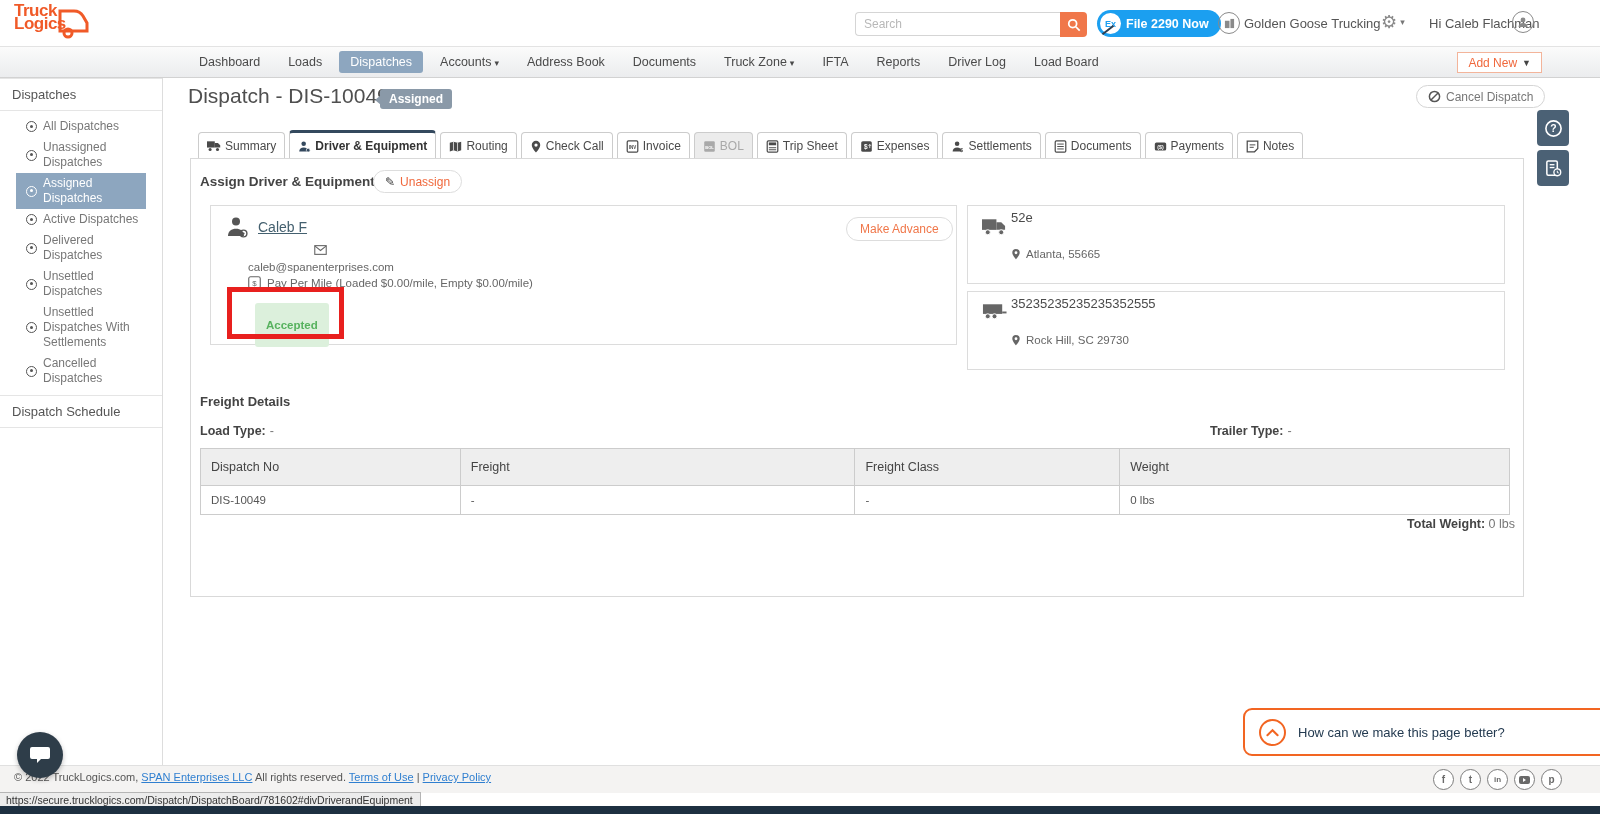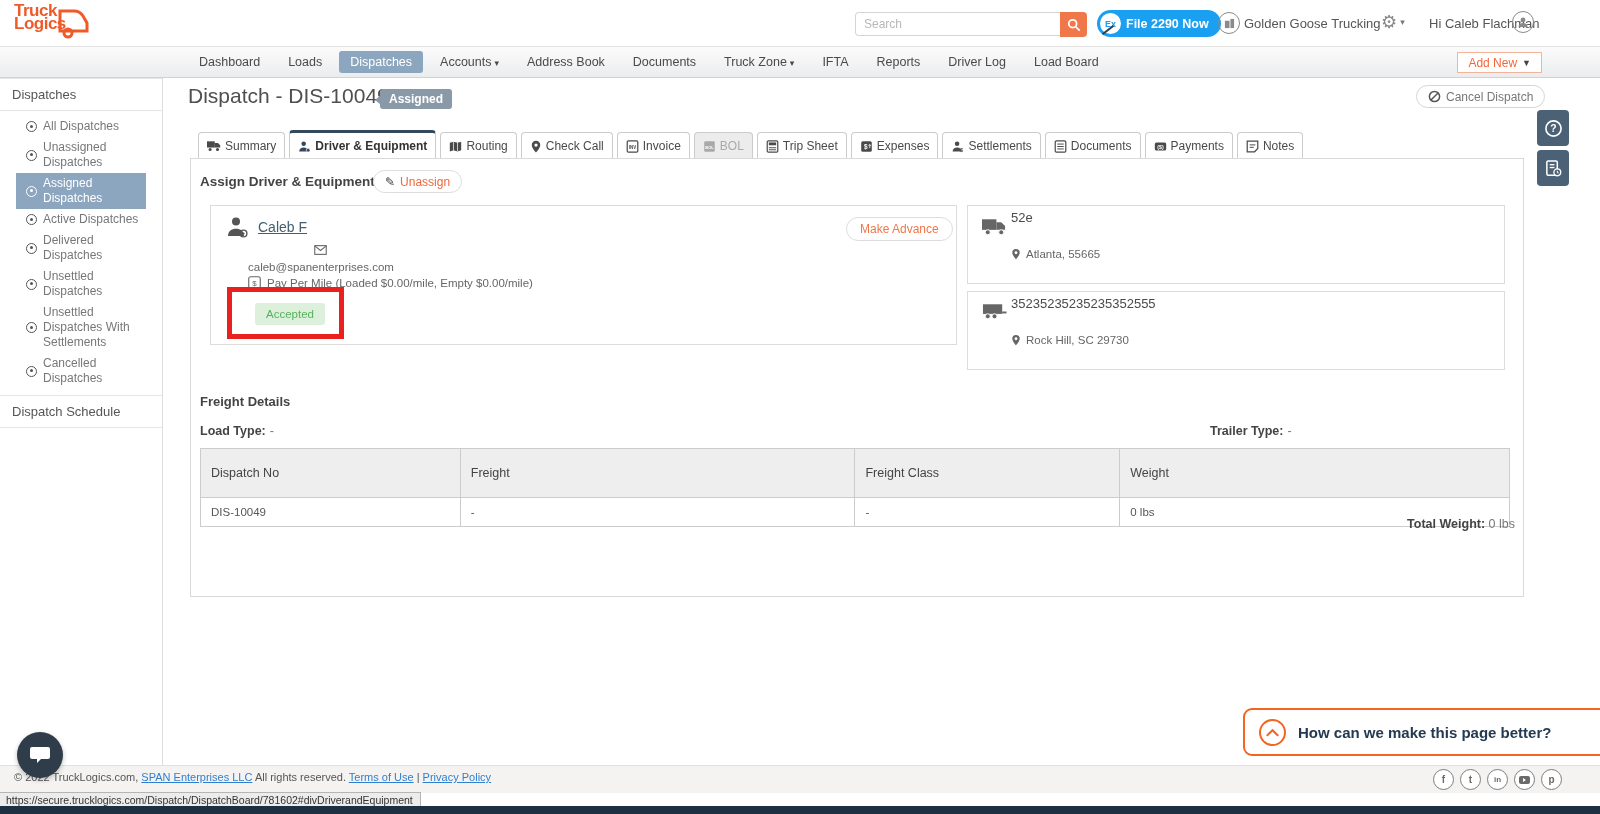--- a/index.html
+++ b/index.html
@@ -67,45 +67,45 @@
   .assign-heading { position:absolute; left:200px; top:174px; font-size:13.5px; font-weight:bold; color:#444; }
   .unassign-btn { position:absolute; left:373px; top:170px; height:23px; border:1px solid #ddd; border-radius:12px; background:#fff; color:#f0683c; font-size:12px; display:flex; align-items:center; gap:5px; padding:0 11px; cursor:pointer; }
   .unassign-btn .pencil { color:#333; font-size:12px; }
 
   .driver-card { position:absolute; left:210px; top:205px; width:747px; height:140px; background:#fff; border:1px solid #dcdcdc; }
   .driver-name { position:absolute; left:258px; top:219px; font-size:14px; color:#44606f; text-decoration:underline; cursor:pointer; }
   .driver-person { position:absolute; left:226px; top:215px; }
   .makeadv-btn { position:absolute; left:846px; top:217px; height:24px; border:1px solid #ddd; border-radius:13px; background:#fff; color:#f0774a; font-size:12px; padding:0 13px; cursor:pointer; }
   .info-row { position:absolute; display:flex; align-items:center; gap:6px; font-size:11.5px; color:#666; }
   .row-email { left:248px; top:245px;flex-direction:column; } .row-pay { left:248px; top:276px; }
-  .accepted-badge { position:absolute; left:255px; top:303px; background:#dcf0dc; color:#57b25e; font-size:11.5px; padding:5px 11px; border-radius:3px; }
+  .accepted-badge { position:absolute; left:255px; top:303px; background:#dcf0dc; color:#57b25e; font-size:11.5px; padding:16px 11px; border-radius:3px;font-weight:bold; }
   .annotation-box { position:absolute; left:227px; top:287px; width:117px; height:52px; border:5px solid #e8201e; pointer-events:none; }
 
   .equip-card { position:absolute; left:967px; width:538px; height:79px; background:#fff; border:1px solid #dcdcdc; }
   .equip-truck { top:205px; } .equip-trailer { top:291px; }
   .equip-name { position:absolute; left:43px; top:4px; font-size:13px; color:#4a4a4a; }
   .equip-icon { position:absolute; left:14px; top:11px; }
   .equip-loc { position:absolute; left:43px; top:42px; display:flex; align-items:center; gap:5px; font-size:11.5px; color:#666; }
 
   
   .freight-heading { position:absolute; left:200px; top:394px; font-size:13px; font-weight:bold; color:#444; }
   .kv { position:absolute; font-size:12.5px; color:#444; }
   .kv b { font-weight:bold; } .kv .v { color:#777; margin-left:4px; }
   .kv-load { left:200px; top:424px; } .kv-trailer { left:1210px; top:424px; }
   .ftable { position:absolute; left:200px; top:448px; width:1310px; border-collapse:collapse; font-size:12px; }
-  .ftable th { background:#eee; border:1px solid #ccc; text-align:left; font-weight:normal; color:#444; font-size:12.5px; padding:17px 10px; }
+  .ftable th { background:#eee; border:1px solid #ccc; text-align:left; font-weight:normal; color:#444; font-size:12.5px; padding:11px 10px; }
   .ftable td { border:1px solid #ccc; color:#555; font-size:11.5px; padding:8px 10px; background:#fff; }
   .ftable .c0{width:260px;} .ftable .c1{width:395px;} .ftable .c2{width:265px;} .ftable .c3{width:390px;}
   .total-weight { position:absolute; left:1200px; top:517px; width:315px; text-align:right; font-size:12.5px; color:#444; }
   .total-weight b { font-weight:bold; } .total-weight span.val { color:#777; }
 
   
   .feedback { position:absolute; left:1243px; top:708px; width:372px; height:48px; background:#fff; border:2px solid #f26522; border-radius:9px; display:flex; align-items:center; gap:12px; padding:0 14px; cursor:pointer; }
   .fb-circ { width:27px; height:27px; border:2px solid #f26522; border-radius:50%; display:flex; align-items:center; justify-content:center; }
-  .fb-text { font-size:15px; font-weight:bold; color:#233a50; white-space:nowrap; }
+  .fb-text { font-size:13px; font-weight:normal; color:#233a50; white-space:nowrap; }
 
   
   .footer-strip { position:absolute; left:0; top:765px; width:1600px; height:28px; background:#f4f3f2; border-top:1px solid #e0e0e0; }
   .copyright { position:absolute; left:14px; top:771px; font-size:11px; color:#555; }
   .copyright a { color:#2f7fd0; text-decoration:underline; cursor:pointer; }
   .socials { position:absolute; left:1433px; top:769px; display:flex; gap:6px; }
   .soc { width:21px; height:21px; border:1.5px solid #7d7d7d; border-radius:50%; display:flex; align-items:center; justify-content:center; font-size:10px; color:#6a6a6a; font-weight:bold; cursor:pointer; background:#fff; }
   .soc .yt { width:11px; height:8px; background:#6a6a6a; border-radius:2px; position:relative; }
   .soc .yt::after { content:""; position:absolute; left:4px; top:2px; border:2px solid transparent; border-left:3px solid #fff; }
   .chat-bubble { position:absolute; left:17px; top:732px; width:46px; height:46px; background:#2e3d49; border-radius:50%; display:flex; align-items:center; justify-content:center; cursor:pointer; box-shadow:0 2px 5px rgba(0,0,0,0.25); }

